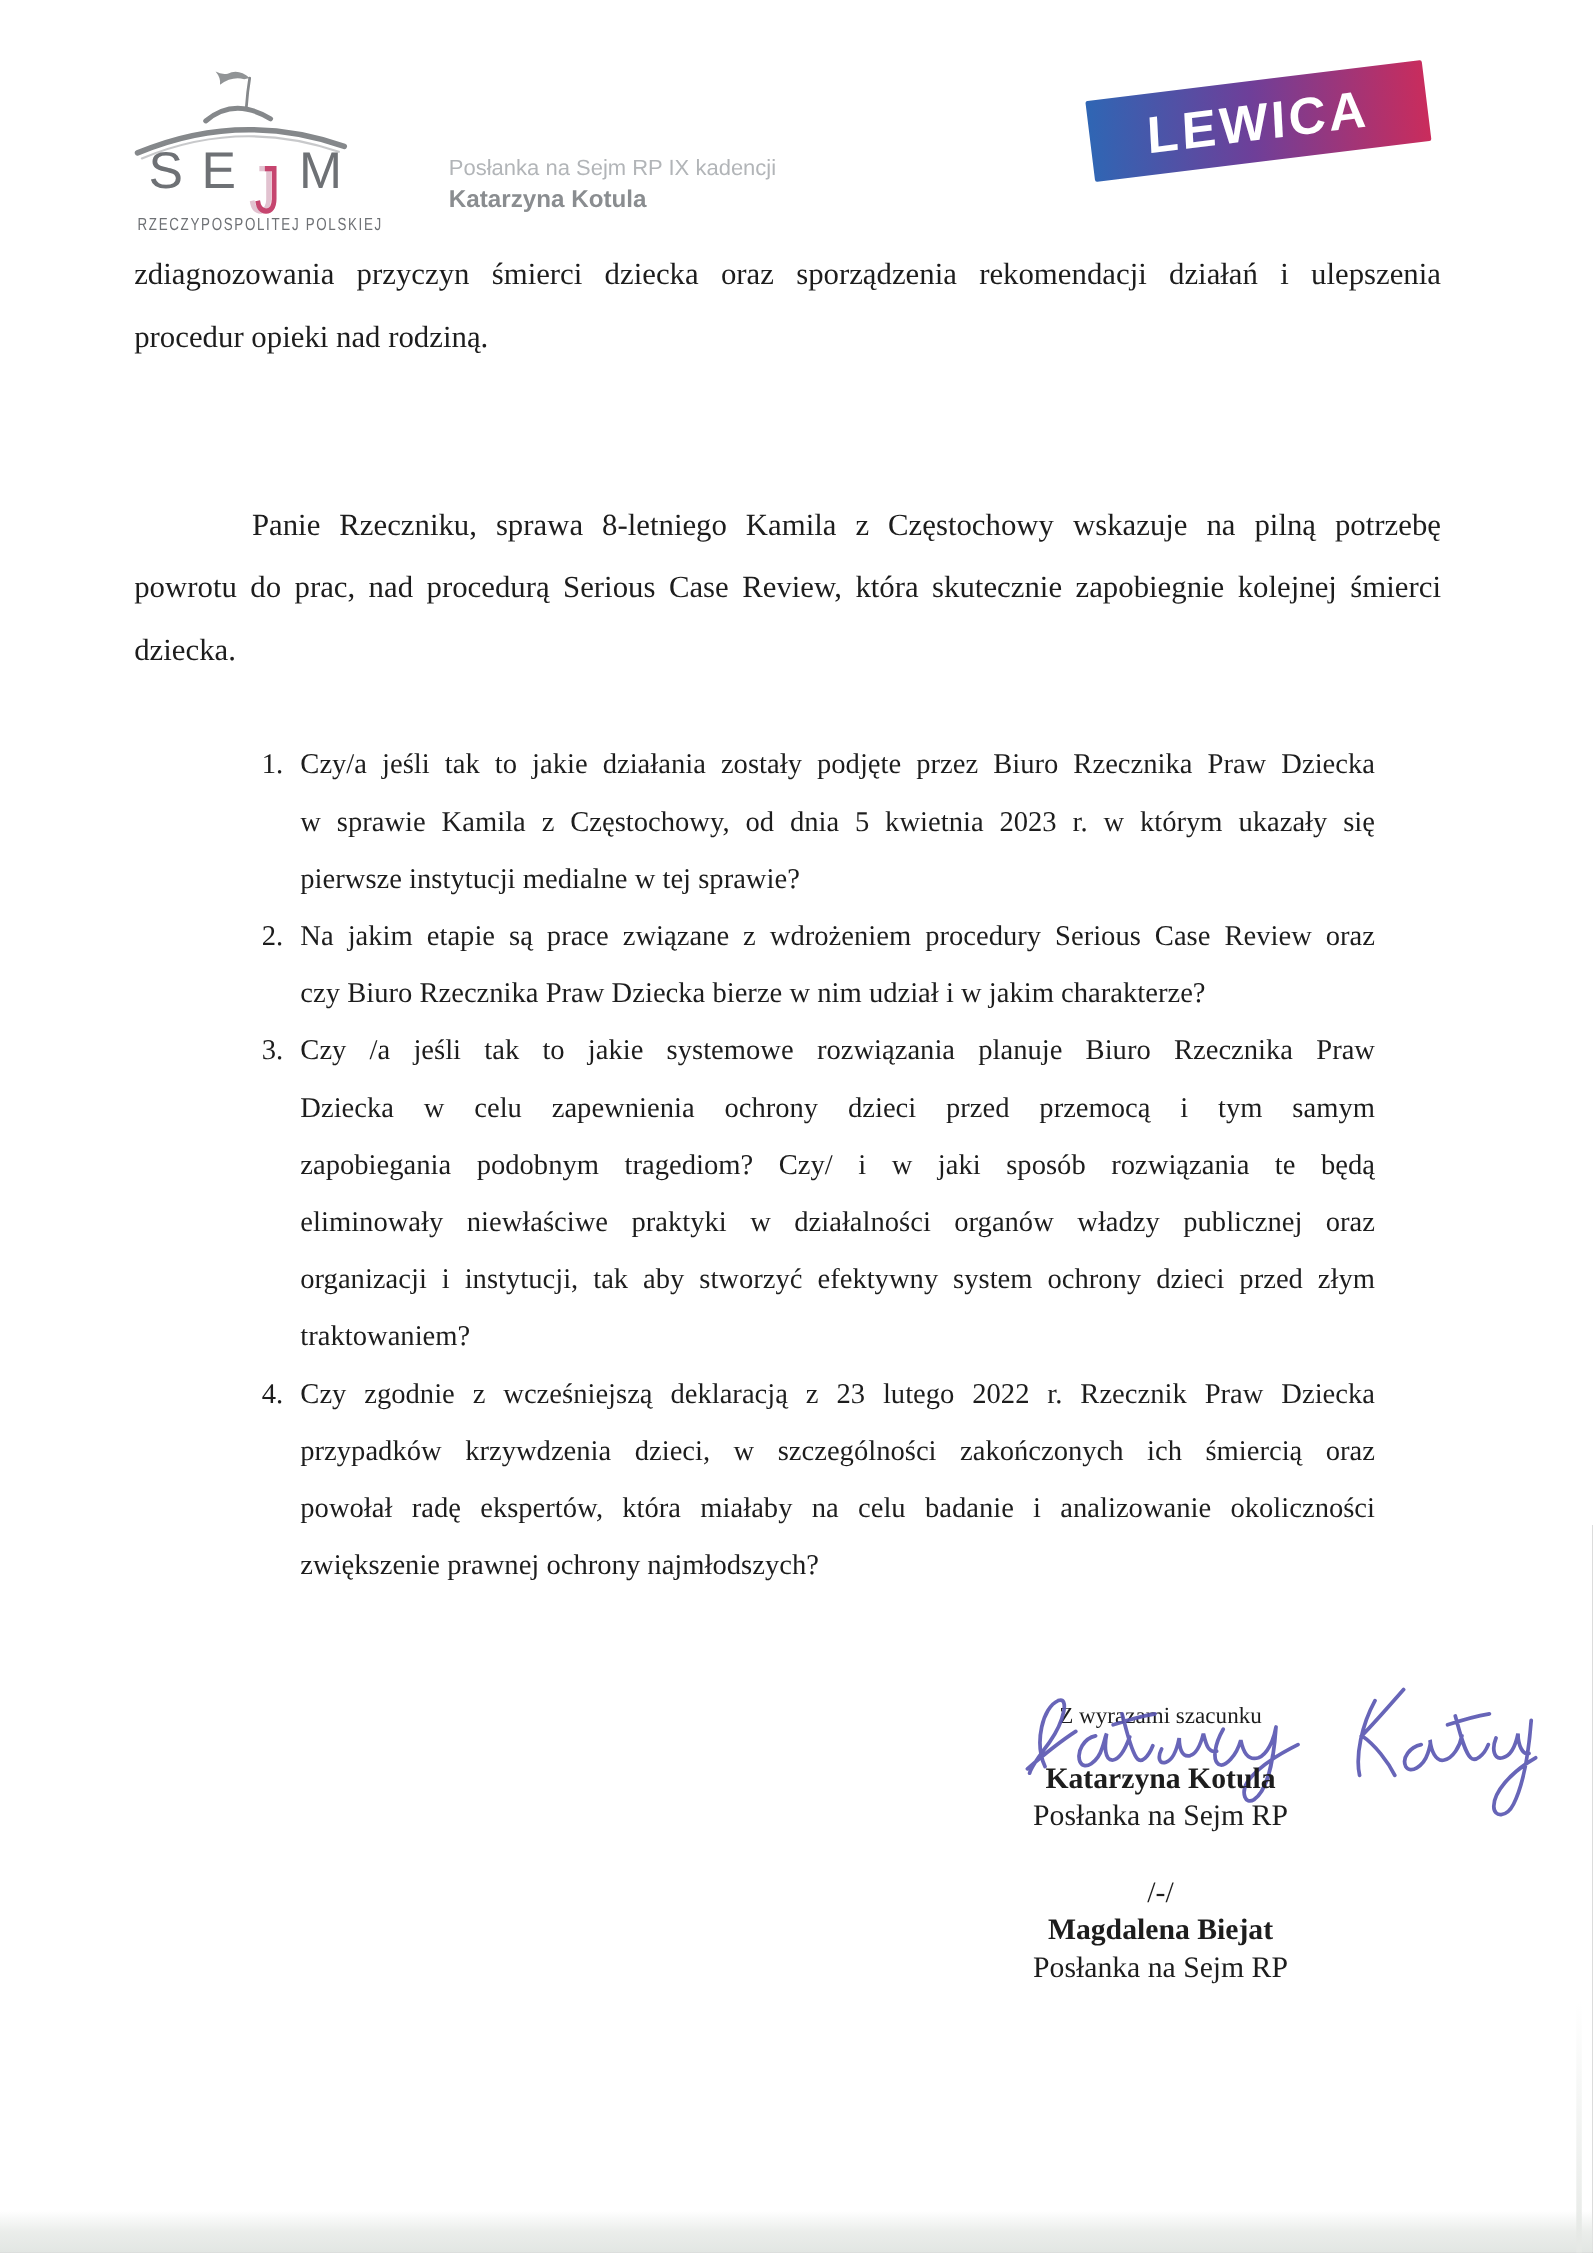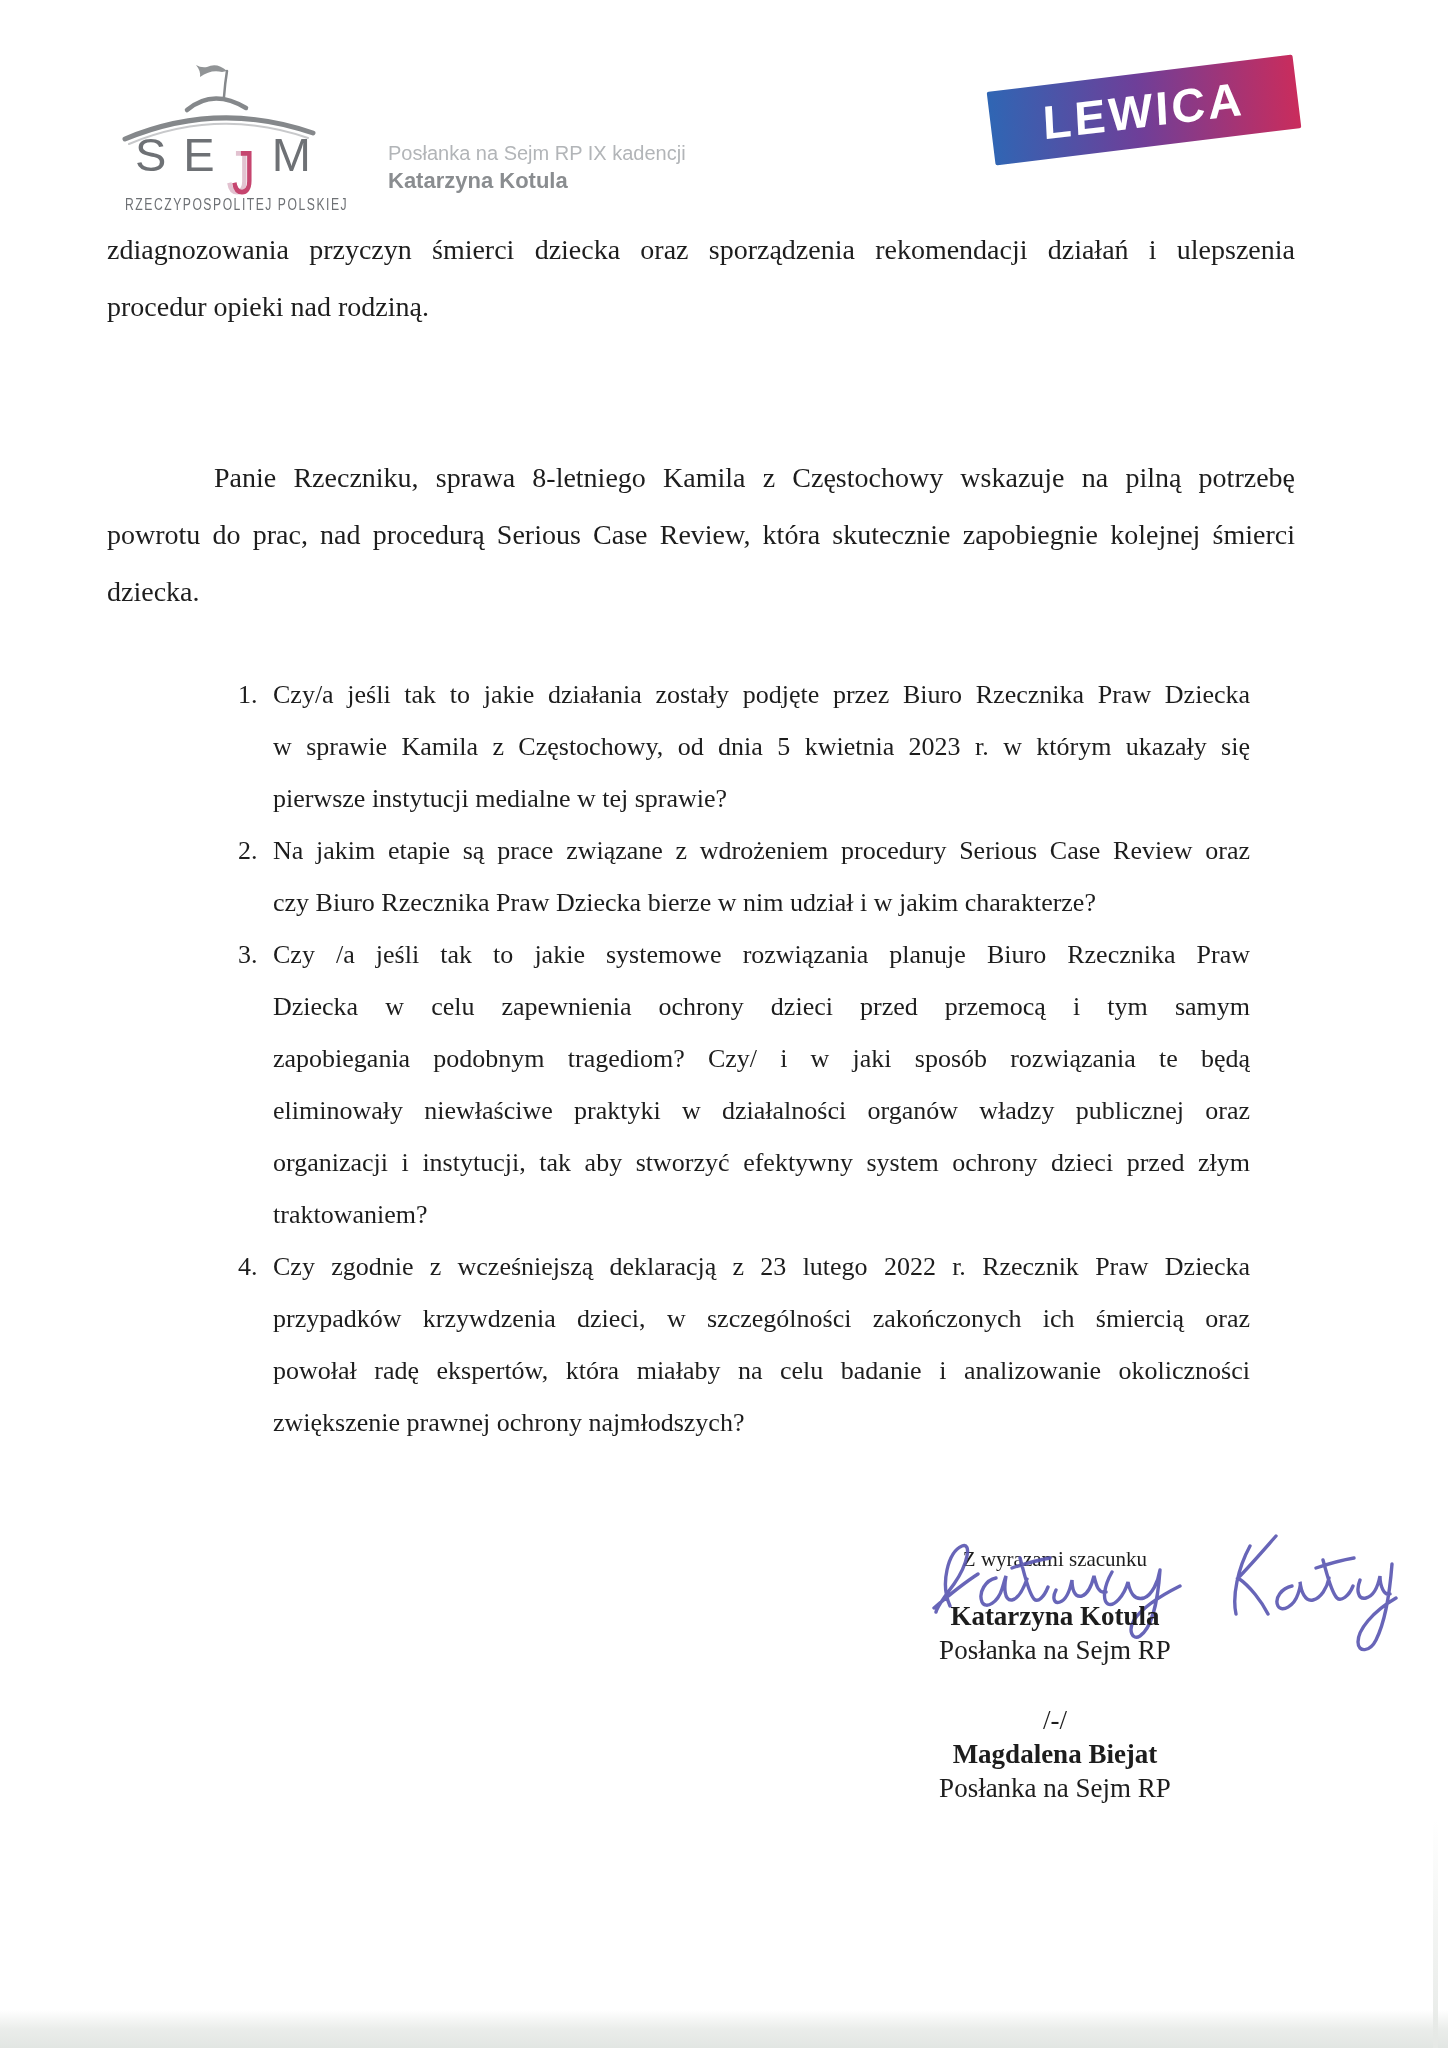--- a/index.html
+++ b/index.html
@@ -24,39 +24,39 @@
     transform:translateY(9px) scaleY(1.32); transform-origin:top center;
     text-shadow:-5px 0 0 rgba(190,120,150,.45);
   }
   .sejm-sub {
     position:absolute; left:30px; top:141px; white-space:nowrap;
     font-family:"Liberation Sans","DejaVu Sans",sans-serif;
     font-size:16px; letter-spacing:2px; color:#6e7175; font-weight:500;
     transform:scaleX(0.76); transform-origin:left center;
   }
 
-  .office { position:absolute; left:388px; top:140px;
+  .office { position:absolute; left:408px; top:140px;
     font-family:"Liberation Sans","DejaVu Sans",sans-serif; }
   .office-line1 { font-size:20px; line-height:27px; color:#b2b5b8; }
   .office-line2 { font-size:22px; line-height:28px; color:#8a8d90; font-weight:600; }
 
   .lewica {
     position:absolute; left:990px; top:73px; width:308px; height:74px;
     background:linear-gradient(93deg,#2f66b4 0%,#6e3f99 48%,#ca2c5c 100%);
     transform:rotate(-7deg); border-radius:2px;
     display:flex; align-items:center; justify-content:center;
   }
   .lewica span {
     font-family:"Liberation Sans","DejaVu Sans",sans-serif;
     color:#ffffff; font-size:47px; font-weight:700; letter-spacing:3px;
     transform:skewX(-4deg);
   }
 
   
-  .para { position:absolute; left:107px; width:1188px; font-size:28px; }
+  .para { position:absolute; left:122px; width:1188px; font-size:28px; }
   .para .ln, .heading { height:57px; line-height:57px; }
   .ln { overflow:hidden; text-align:justify; }
   .ln > span:first-child { white-space:nowrap; }
   .ln .fill { display:inline-block; width:100%; height:0; }
   .ln.last { text-align:left; }
   .p-a { top:221px; }
   .p-b { top:335px; }
   .p-c { top:449px; }
 
   .heading { position:absolute; left:105px; top:620px; width:1188px;

